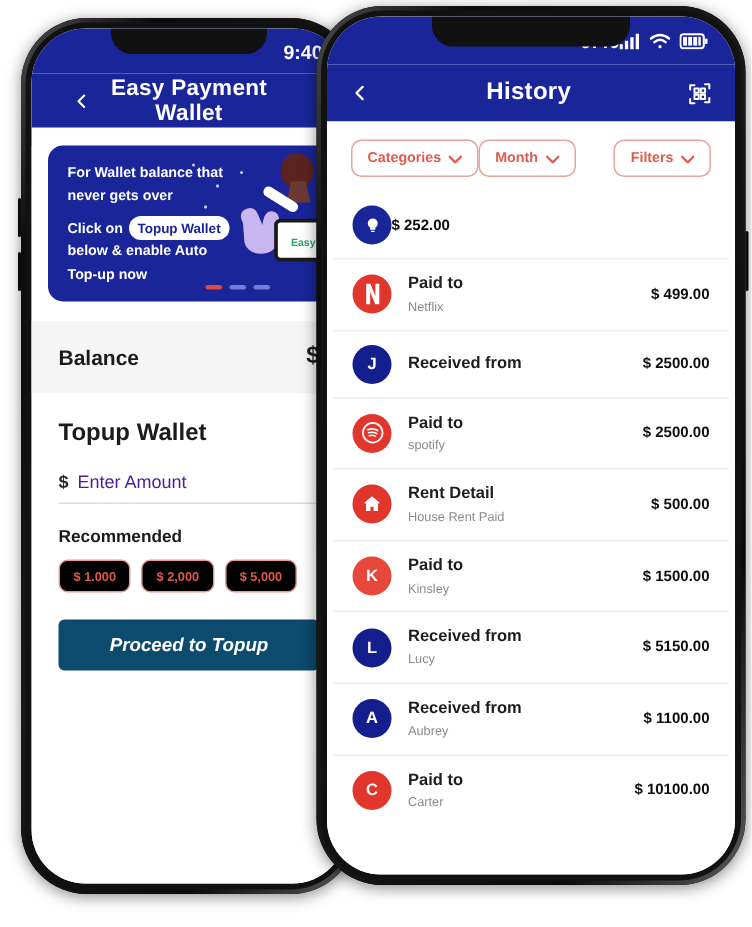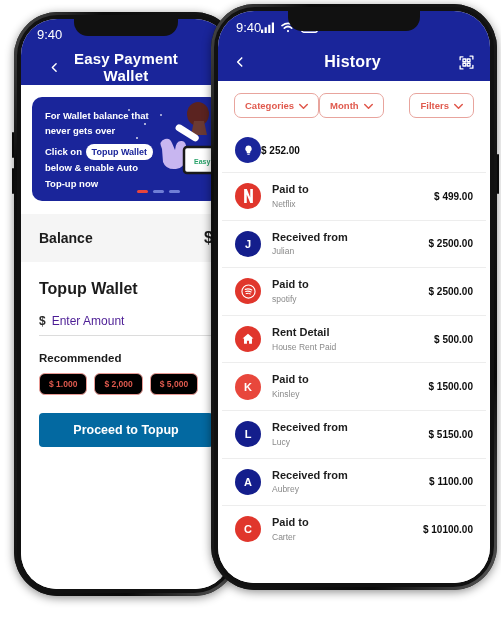--- a/index.html
+++ b/index.html
@@ -32,21 +32,21 @@
           background:#111; border-bottom-left-radius:14px; border-bottom-right-radius:14px;
           z-index:6; }
   #phoneLeft  .notch{ width:104px; height:17px; }
   #phoneRight .notch{ width:132px; height:20px; }
 
   
   .sidebtn{ position:absolute; background:#0a0a0a; border-radius:2px; }
 
   
   .statusbar{ background:#1a259a; color:#fff; display:flex; align-items:center;
-              justify-content:flex-start; font-weight:normal; }
+              justify-content:flex-end; font-weight:bold; }
   .appbar{ background:#1a259a; color:#fff; display:flex; align-items:center; }
   .appbar .title{ flex:1; text-align:center; font-weight:bold; letter-spacing:.2px; }
   .chev{ display:inline-block; }
 
   
   #L .statusbar{ height:30px; padding:0 16px; font-size:13px; }
   #L .appbar{ height:36px; padding:0 27px;gap:12px; }
   #L .appbar .title{ font-size:15px; }
   #L .body{ background:#fff; height:calc(100% - 66px); position:relative; }
 
@@ -74,23 +74,23 @@
   .topup{ padding:18px 18px 0 18px; }
   .topup h2{ font-size:16px; font-weight:bold; color:#1b1b1b; }
   .amtfield{ margin-top:16px; display:flex; align-items:center; gap:6px;
              border-bottom:1px solid #dcdcdc; padding-bottom:7px; }
   .amtfield .cur{ font-size:12px; font-weight:bold; color:#2a2a2a; }
   .amtfield .ph{ font-size:12px; color:#4c1d95; }
   .rectitle{ margin-top:16px; font-size:11.5px; font-weight:bold; color:#1b1b1b; }
   .chips{ margin-top:9px; display:flex; gap:7px; }
   .chip{ border:1px solid #e89a94; color:#e05a4e; border-radius:6px;
          font-size:8.5px; font-weight:bold; padding:5px 9px; background:#000000; }
-  .cta{ margin:18px 0 0 0; background:#0369a1; color:#fff; height:34px;
+  .cta{ margin:18px 0 0 0; background:#0c4a6e; color:#fff; height:34px;
         border-radius:4px; display:flex; align-items:center; justify-content:center;
-        font-size:12.5px; font-weight:bold; }
+        font-size:12.5px; font-weight:bold;font-style:italic; }
 
   
   #R .statusbar{ height:32px; padding:0 18px; font-size:13px; }
   #R .appbar{ height:38px; padding:0 15px; }
   #R .appbar .title{ font-size:16px; }
   #R .body{ background:#fff; height:calc(100% - 70px); overflow:hidden; }
 
   .filters{ display:flex; align-items:center; padding:12px 16px 10px 16px; }
   .fchip{ border:1px solid #e8a49d; color:#e05a4e; background:#fff;
           border-radius:7px; font-size:9.5px; font-weight:bold;
@@ -320,21 +320,20 @@
               <div class="txmid">
                 <div class="txt1">Paid to</div>
                 <div class="txt2">Netflix</div>
               </div>
               <div class="amt">$ 499.00</div>
             </div>
             <div class="tx">
               <div class="av" style="background: rgb(20, 30, 140);">J</div>
               <div class="txmid">
                 <div class="txt1">Received from</div>
-                <div class="txt2">Julian</div>
               </div>
               <div class="amt">$ 2500.00</div>
             </div>
             <div class="tx">
               <div class="av" style="background: rgb(224, 54, 44);">
                 <svg width="15" height="15" viewBox="0 0 24 24">
                   <circle cx="12" cy="12" r="10.5" fill="none" stroke="#fff" stroke-width="1.8"></circle>
                   <path d="M6.8 8.6q5.4-1.8 10.4.9" fill="none" stroke="#fff" stroke-width="2" stroke-linecap="round"></path>
                   <path d="M7.5 12q4.5-1.4 8.6.8" fill="none" stroke="#fff" stroke-width="1.8" stroke-linecap="round"></path>
                   <path d="M8.2 15.2q3.6-1.1 6.8.6" fill="none" stroke="#fff" stroke-width="1.6" stroke-linecap="round"></path>

